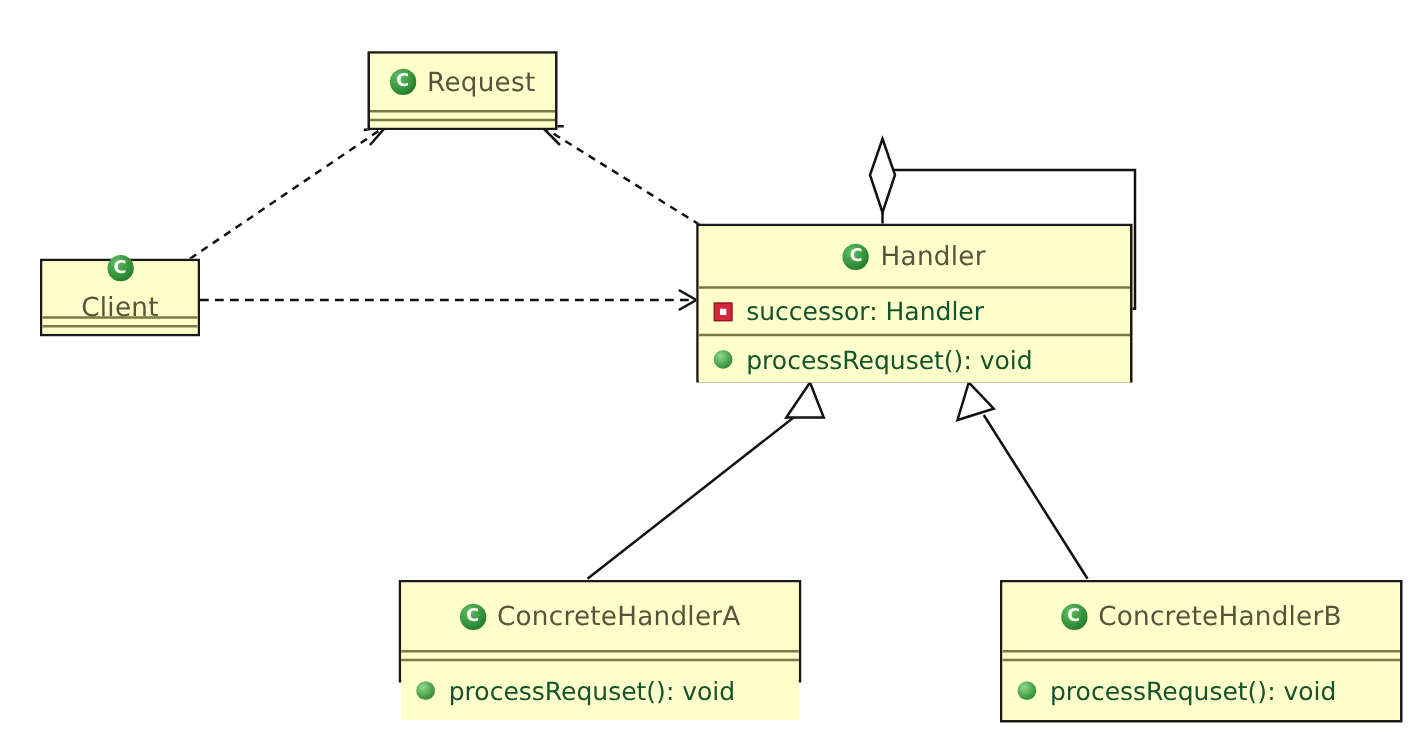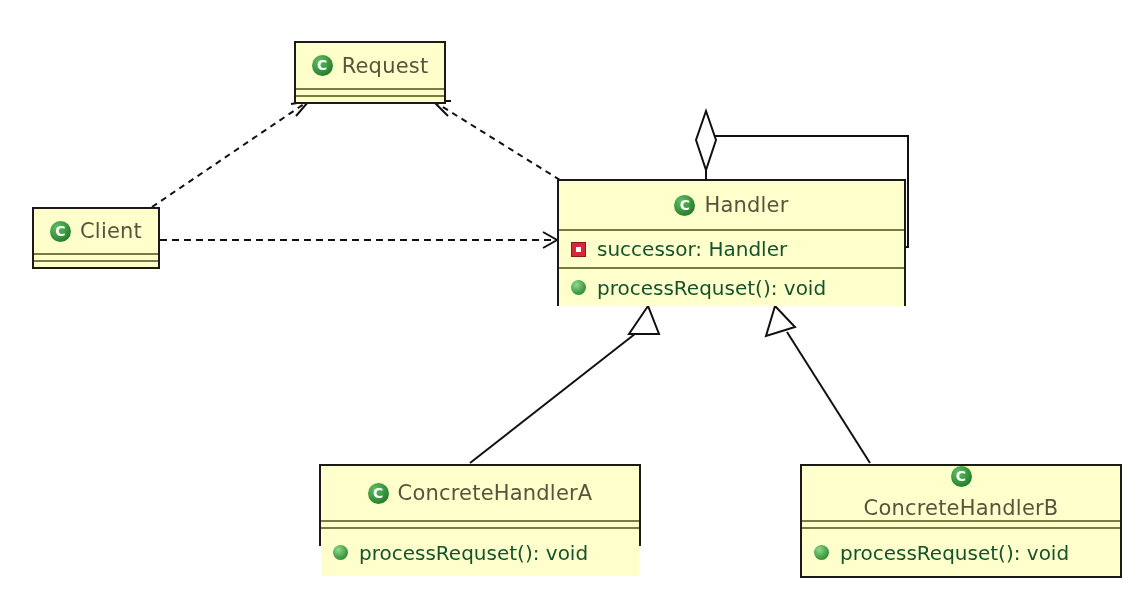--- a/index.html
+++ b/index.html
@@ -167,21 +167,21 @@
   <div class="uml-class" style="left:294px; top:41px; width:152px; height:63px;">
     <div class="uml-title" style="height:45px;">
       <span class="icon-class"></span>
       <span class="title-text">Request</span>
     </div>
     <div class="sliver"></div>
     <div class="sliver"></div>
   </div>
 
   <div class="uml-class" style="left:32px; top:207px; width:128px; height:62px;">
-    <div class="uml-title" style="height:44px;">
+    <div class="uml-title" style="height:44px;flex-direction:column;">
       <span class="icon-class"></span>
       <span class="title-text">Client</span>
     </div>
     <div class="sliver"></div>
     <div class="sliver"></div>
   </div>
 
   <div class="uml-class" style="left:557px; top:179px; width:349px; height:127px;">
     <div class="uml-title" style="height:48px;">
       <span class="icon-class"></span>
@@ -203,21 +203,21 @@
       <span class="title-text">ConcreteHandlerA</span>
     </div>
     <div class="sliver"></div>
     <div class="uml-compartment" style="height:49px;">
       <span class="icon-method"></span>
       <span class="member-text">processRequset(): void</span>
     </div>
   </div>
 
   <div class="uml-class" style="left:800px; top:464px; width:322px; height:114px;">
-    <div class="uml-title" style="height:54px;flex-direction:column;">
+    <div class="uml-title" style="height:54px;">
       <span class="icon-class"></span>
       <span class="title-text">ConcreteHandlerB</span>
     </div>
     <div class="sliver"></div>
     <div class="uml-compartment" style="height:49px;">
       <span class="icon-method"></span>
       <span class="member-text">processRequset(): void</span>
     </div>
   </div>
 

